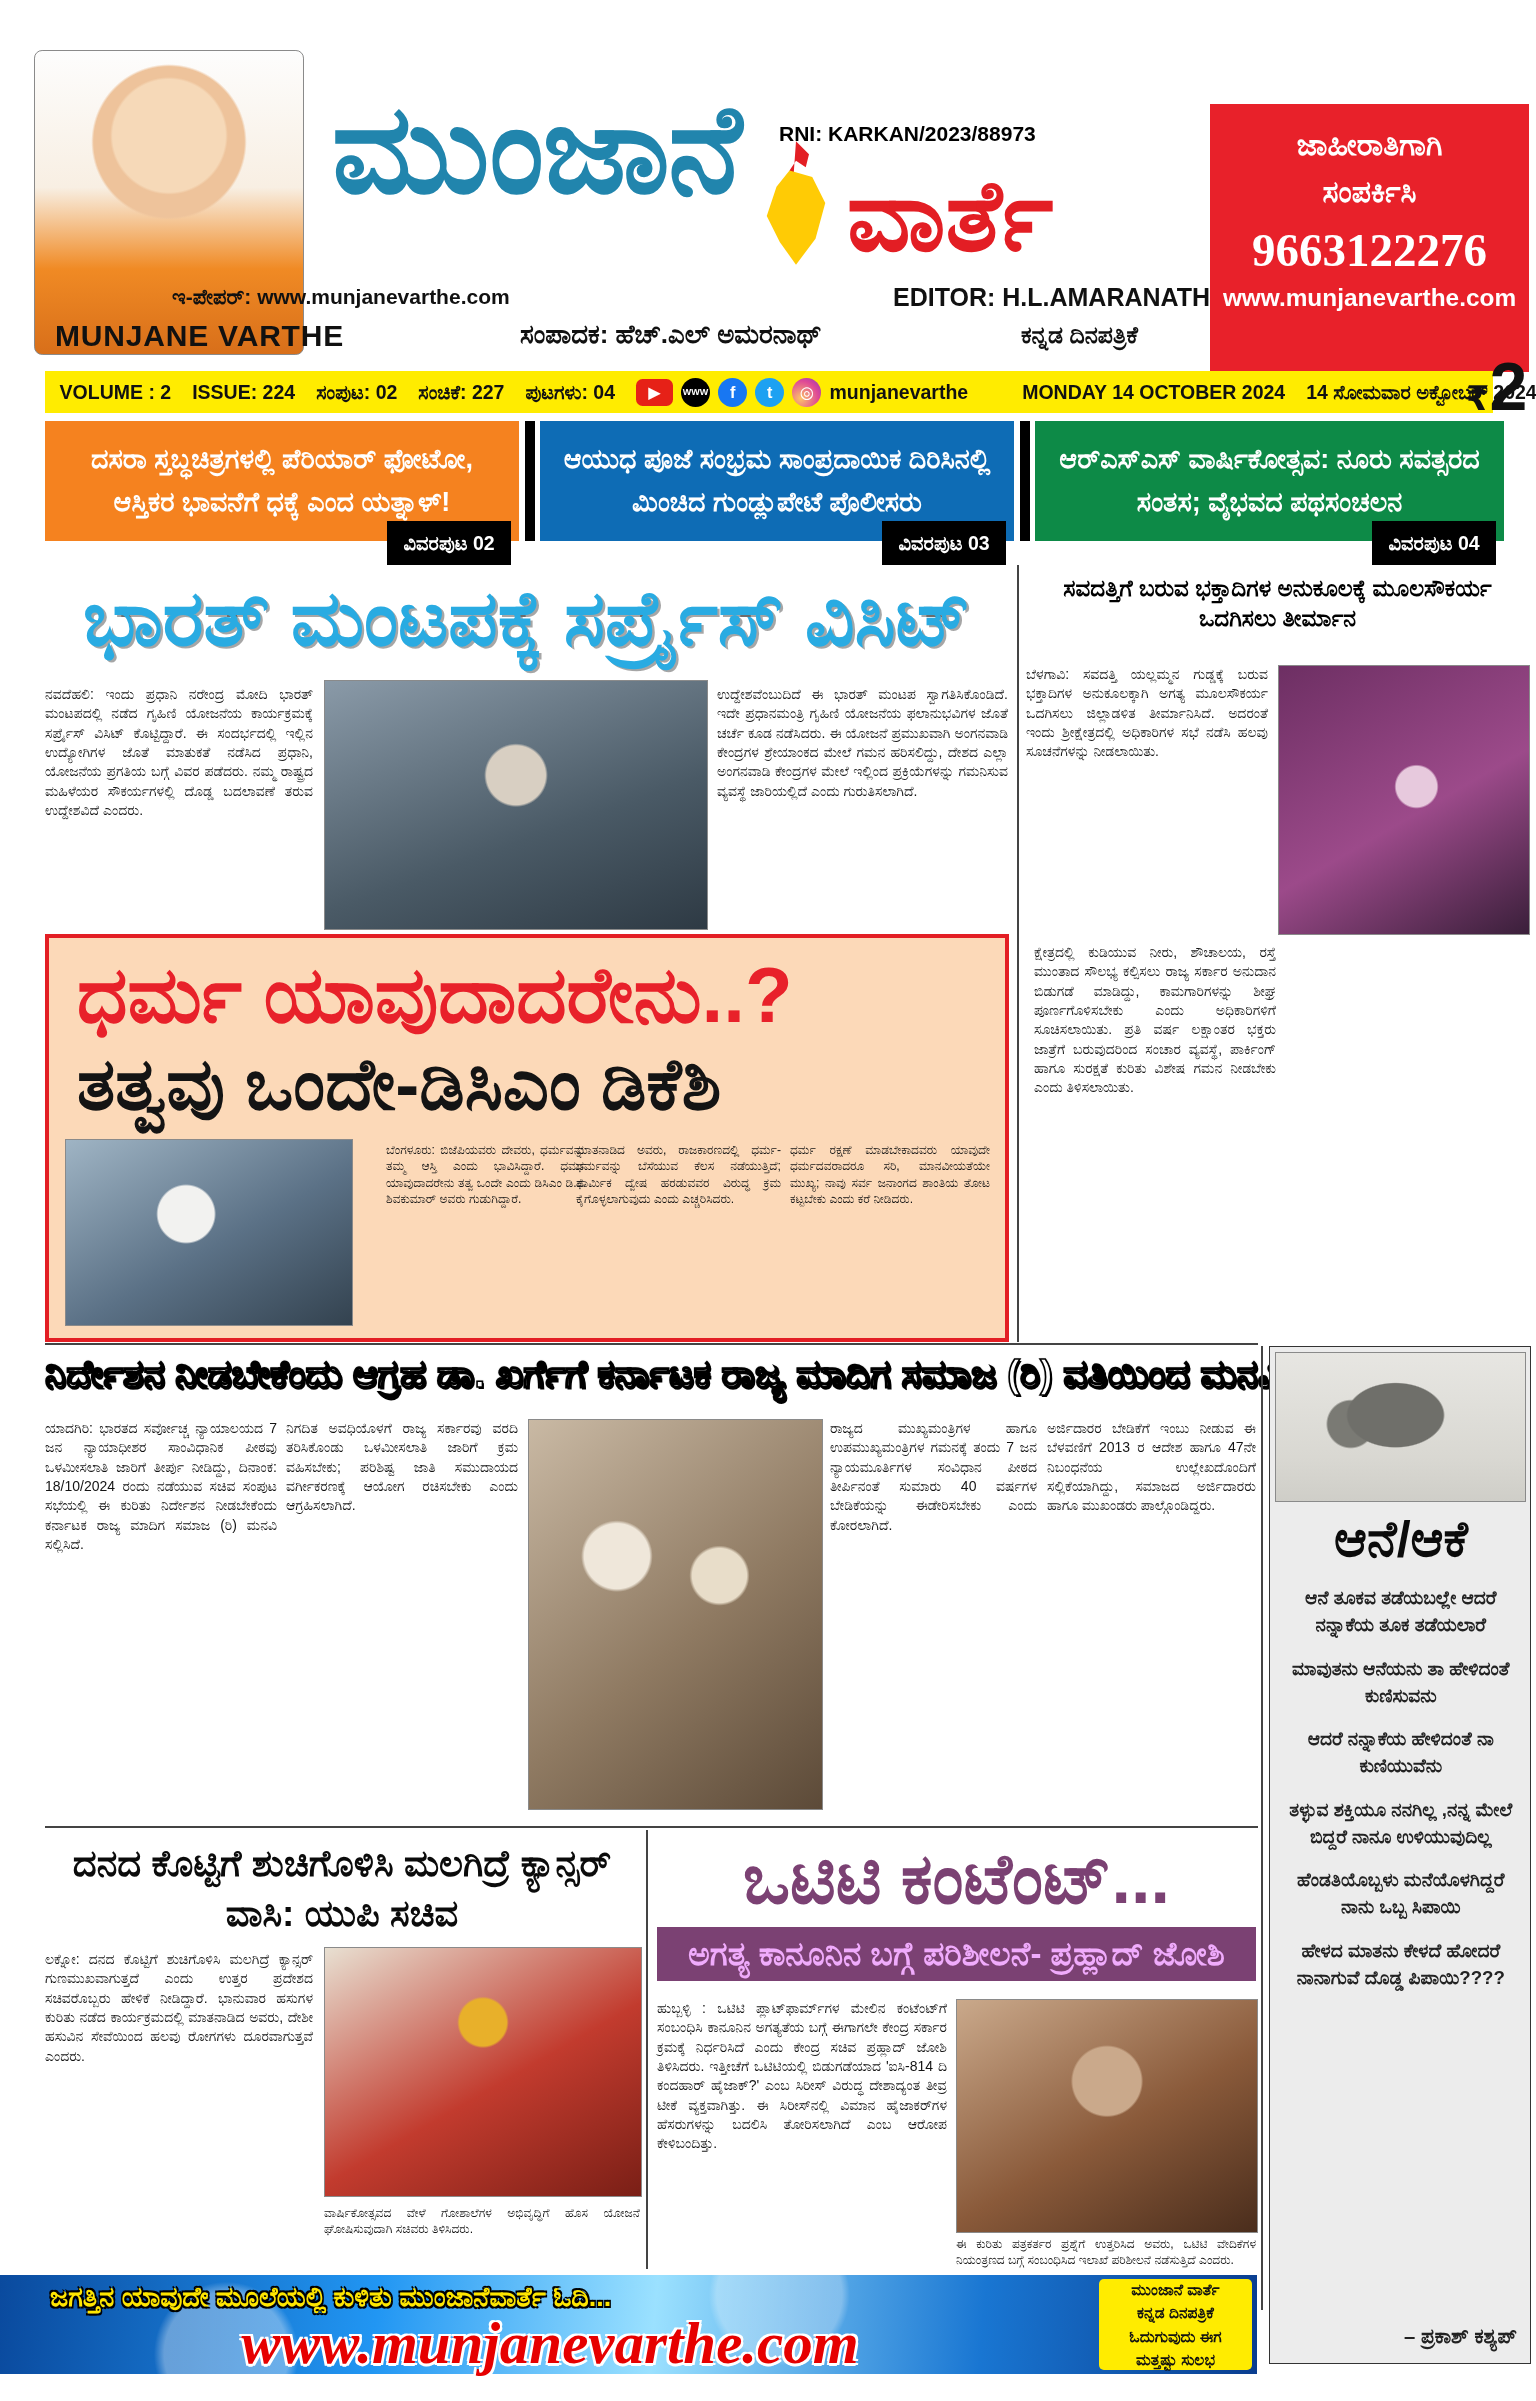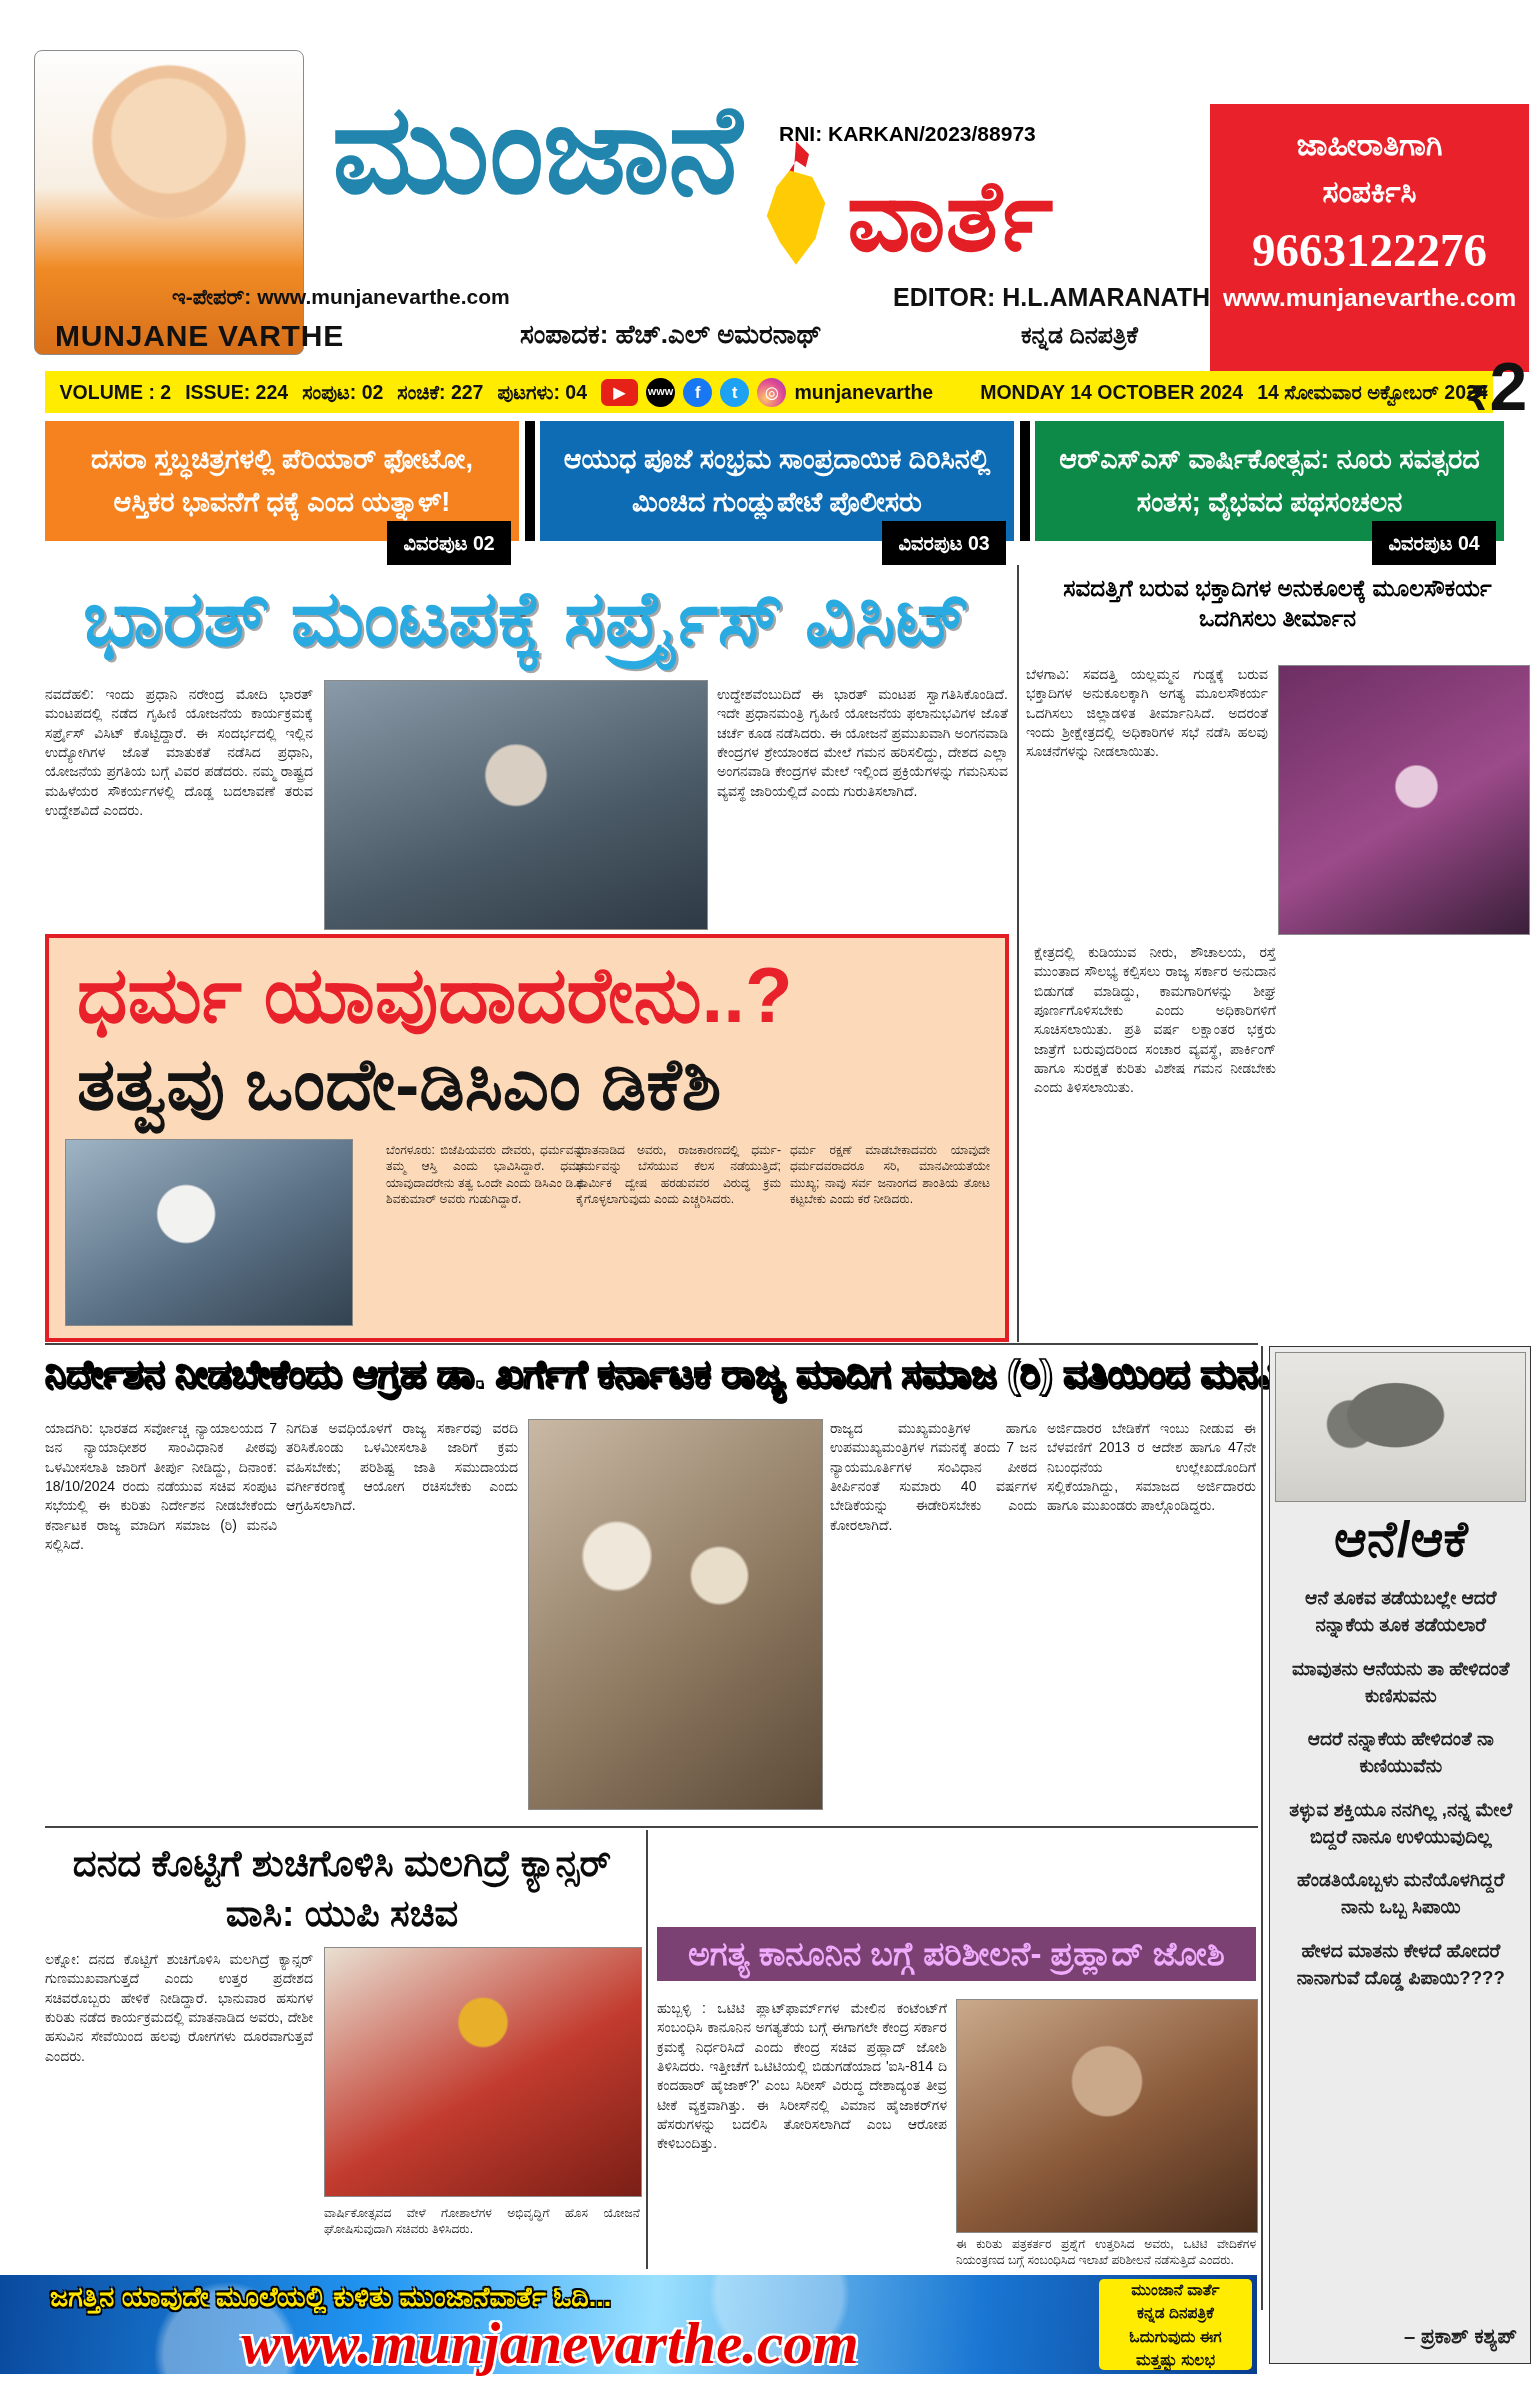--- a/index.html
+++ b/index.html
@@ -15,21 +15,21 @@
       radial-gradient(circle at 50% 30%, #eec39b 0 30%, transparent 31%),
       linear-gradient(180deg,#fdfdfd 0%,#f8efe3 45%,#f08a24 72%,#d86f1a 100%);}
   .masthead1{font-size:124px;font-weight:900;color:#2185ad;white-space:nowrap;letter-spacing:-1.6px;}
   .masthead2{font-size:99px;font-weight:900;color:#e31e24;white-space:nowrap;}
   .rni{font-size:21px;font-weight:800;color:#000;white-space:nowrap;}
   .adbox{background:#e8212a;color:#fff;text-align:center;padding-top:18px;}
   .adbox .l{font-size:30px;font-weight:800;line-height:1.55;}
   .adbox .phone{font-family:"Liberation Serif","DejaVu Serif",serif;font-size:47px;font-weight:700;margin-top:8.1px;}
   .adbox .site{font-size:24.4px;font-weight:800;margin-top:6.5px;}
   
-  .infobar{background:#ffec00;display:flex;align-items:center;gap:14px;padding:0 14.6px;box-sizing:border-box;}
+  .infobar{background:#ffec00;display:flex;align-items:center;gap:21px;padding:0 14.6px;box-sizing:border-box;}
   .infobar .t{font-size:19.5px;font-weight:800;white-space:nowrap;}
   .icons{display:flex;align-items:center;gap:8.1px;}
   .ic{width:29px;height:29px;border-radius:50%;display:flex;align-items:center;justify-content:center;
       color:#fff;font-weight:900;font-size:16.3px;}
   .ic.yt{width:37px;height:27px;border-radius:6.5px;background:#e62117;}
   .ic.gl{background:#000;}
   .ic.fb{background:#1877f2;}
   .ic.tw{background:#1da1f2;}
   .ic.ig{background:radial-gradient(circle at 30% 70%,#fdc468,#df4996 60%,#8a3ab9);}
   .rupee{font-weight:900;line-height:0.9;white-space:nowrap;}
@@ -207,20 +207,21 @@
   <div class="abs divider" style="left:45px;top:1826px;width:1213px;height:1.6px;"></div>
   <div class="abs hl-black" style="left:45px;top:1839px;width:594px;">ದನದ ಕೊಟ್ಟಿಗೆ ಶುಚಿಗೊಳಿಸಿ ಮಲಗಿದ್ರೆ ಕ್ಯಾನ್ಸರ್ ವಾಸಿ: ಯುಪಿ ಸಚಿವ</div>
   <div class="abs j" style="left:45px;top:1950px;width:268px;height:317px;">ಲಕ್ನೋ: ದನದ ಕೊಟ್ಟಿಗೆ ಶುಚಿಗೊಳಿಸಿ ಮಲಗಿದ್ರೆ ಕ್ಯಾನ್ಸರ್ ಗುಣಮುಖವಾಗುತ್ತದೆ ಎಂದು ಉತ್ತರ ಪ್ರದೇಶದ ಸಚಿವರೊಬ್ಬರು ಹೇಳಿಕೆ ನೀಡಿದ್ದಾರೆ. ಭಾನುವಾರ ಹಸುಗಳ ಕುರಿತು ನಡೆದ ಕಾರ್ಯಕ್ರಮದಲ್ಲಿ ಮಾತನಾಡಿದ ಅವರು, ದೇಶೀ ಹಸುವಿನ ಸೇವೆಯಿಂದ ಹಲವು ರೋಗಗಳು ದೂರವಾಗುತ್ತವೆ ಎಂದರು.</div>
   <div class="abs ph" style="left:324px;top:1947px;width:316px;height:248px;
               background:radial-gradient(circle at 50% 30%,#e8b02a 0 10%,transparent 11%),
                          linear-gradient(150deg,#e8e0d2,#c23b2e 55%,#7a1f16);"></div>
   <div class="abs j sm" style="left:324px;top:2205px;width:316px;height:62px;">ವಾರ್ಷಿಕೋತ್ಸವದ ವೇಳೆ ಗೋಶಾಲೆಗಳ ಅಭಿವೃದ್ಧಿಗೆ ಹೊಸ ಯೋಜನೆ ಘೋಷಿಸುವುದಾಗಿ ಸಚಿವರು ತಿಳಿಸಿದರು.</div>
 
   <div class="abs divider" style="left:646px;top:1830px;width:1.6px;height:439px;"></div>
 
+  <div class="abs hl-purple" style="left:657px;top:1839px;width:599px;">ಒಟಿಟಿ ಕಂಟೆಂಟ್...</div>
   <div class="abs purplebanner" style="left:657px;top:1927px;width:599px;height:54px;">
     <span>ಅಗತ್ಯ ಕಾನೂನಿನ ಬಗ್ಗೆ ಪರಿಶೀಲನೆ- ಪ್ರಹ್ಲಾದ್ ಜೋಶಿ</span>
   </div>
   <div class="abs j" style="left:657px;top:1999px;width:290px;height:270px;">ಹುಬ್ಬಳ್ಳಿ : ಒಟಿಟಿ ಪ್ಲಾಟ್‌ಫಾರ್ಮ್‌ಗಳ ಮೇಲಿನ ಕಂಟೆಂಟ್‌ಗೆ ಸಂಬಂಧಿಸಿ ಕಾನೂನಿನ ಅಗತ್ಯತೆಯ ಬಗ್ಗೆ ಈಗಾಗಲೇ ಕೇಂದ್ರ ಸರ್ಕಾರ ಕ್ರಮಕ್ಕೆ ನಿರ್ಧರಿಸಿದೆ ಎಂದು ಕೇಂದ್ರ ಸಚಿವ ಪ್ರಹ್ಲಾದ್ ಜೋಶಿ ತಿಳಿಸಿದರು. ಇತ್ತೀಚೆಗೆ ಒಟಿಟಿಯಲ್ಲಿ ಬಿಡುಗಡೆಯಾದ 'ಐಸಿ-814 ದಿ ಕಂದಹಾರ್ ಹೈಜಾಕ್?' ಎಂಬ ಸಿರೀಸ್ ವಿರುದ್ಧ ದೇಶಾದ್ಯಂತ ತೀವ್ರ ಟೀಕೆ ವ್ಯಕ್ತವಾಗಿತ್ತು. ಈ ಸಿರೀಸ್‌ನಲ್ಲಿ ವಿಮಾನ ಹೈಜಾಕರ್‌ಗಳ ಹೆಸರುಗಳನ್ನು ಬದಲಿಸಿ ತೋರಿಸಲಾಗಿದೆ ಎಂಬ ಆರೋಪ ಕೇಳಿಬಂದಿತ್ತು.</div>
   <div class="abs ph" style="left:956px;top:1999px;width:300px;height:232px;
               background:radial-gradient(circle at 50% 35%,#caa98b 0 16%,transparent 17%),
                          linear-gradient(150deg,#caa98b,#8a5a3a 55%,#4a2d1c);"></div>
   <div class="abs j sm" style="left:956px;top:2236px;width:300px;height:33px;">ಈ ಕುರಿತು ಪತ್ರಕರ್ತರ ಪ್ರಶ್ನೆಗೆ ಉತ್ತರಿಸಿದ ಅವರು, ಒಟಿಟಿ ವೇದಿಕೆಗಳ ನಿಯಂತ್ರಣದ ಬಗ್ಗೆ ಸಂಬಂಧಿಸಿದ ಇಲಾಖೆ ಪರಿಶೀಲನೆ ನಡೆಸುತ್ತಿದೆ ಎಂದರು.</div>
 
   <div class="abs banner" style="left:0;top:2275px;width:1257px;height:99px;">

